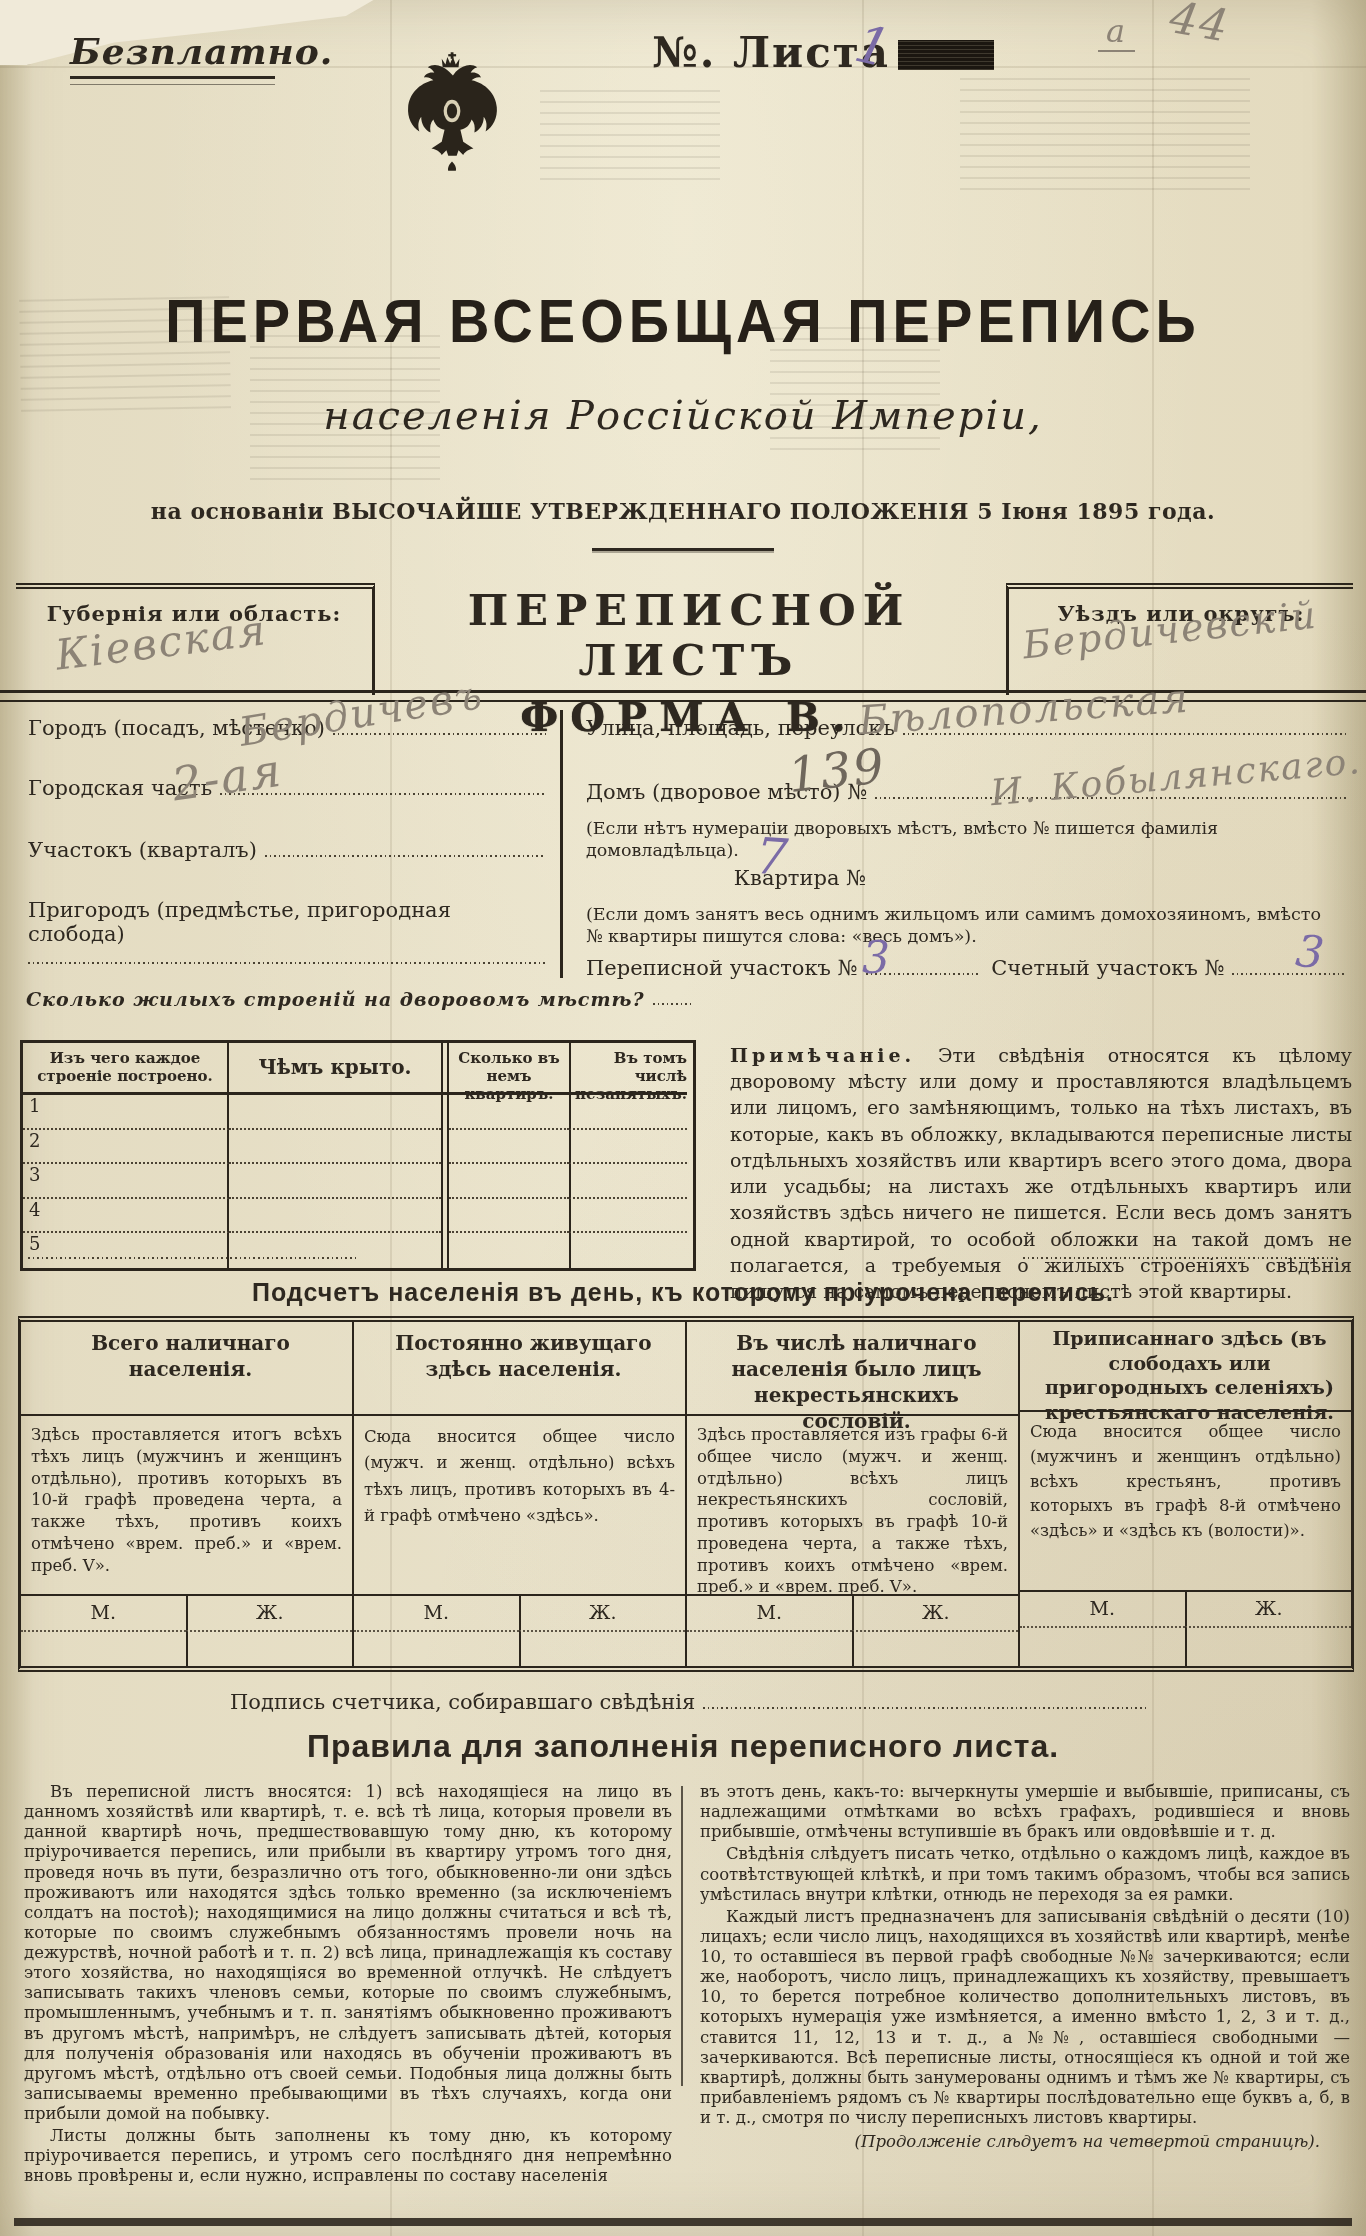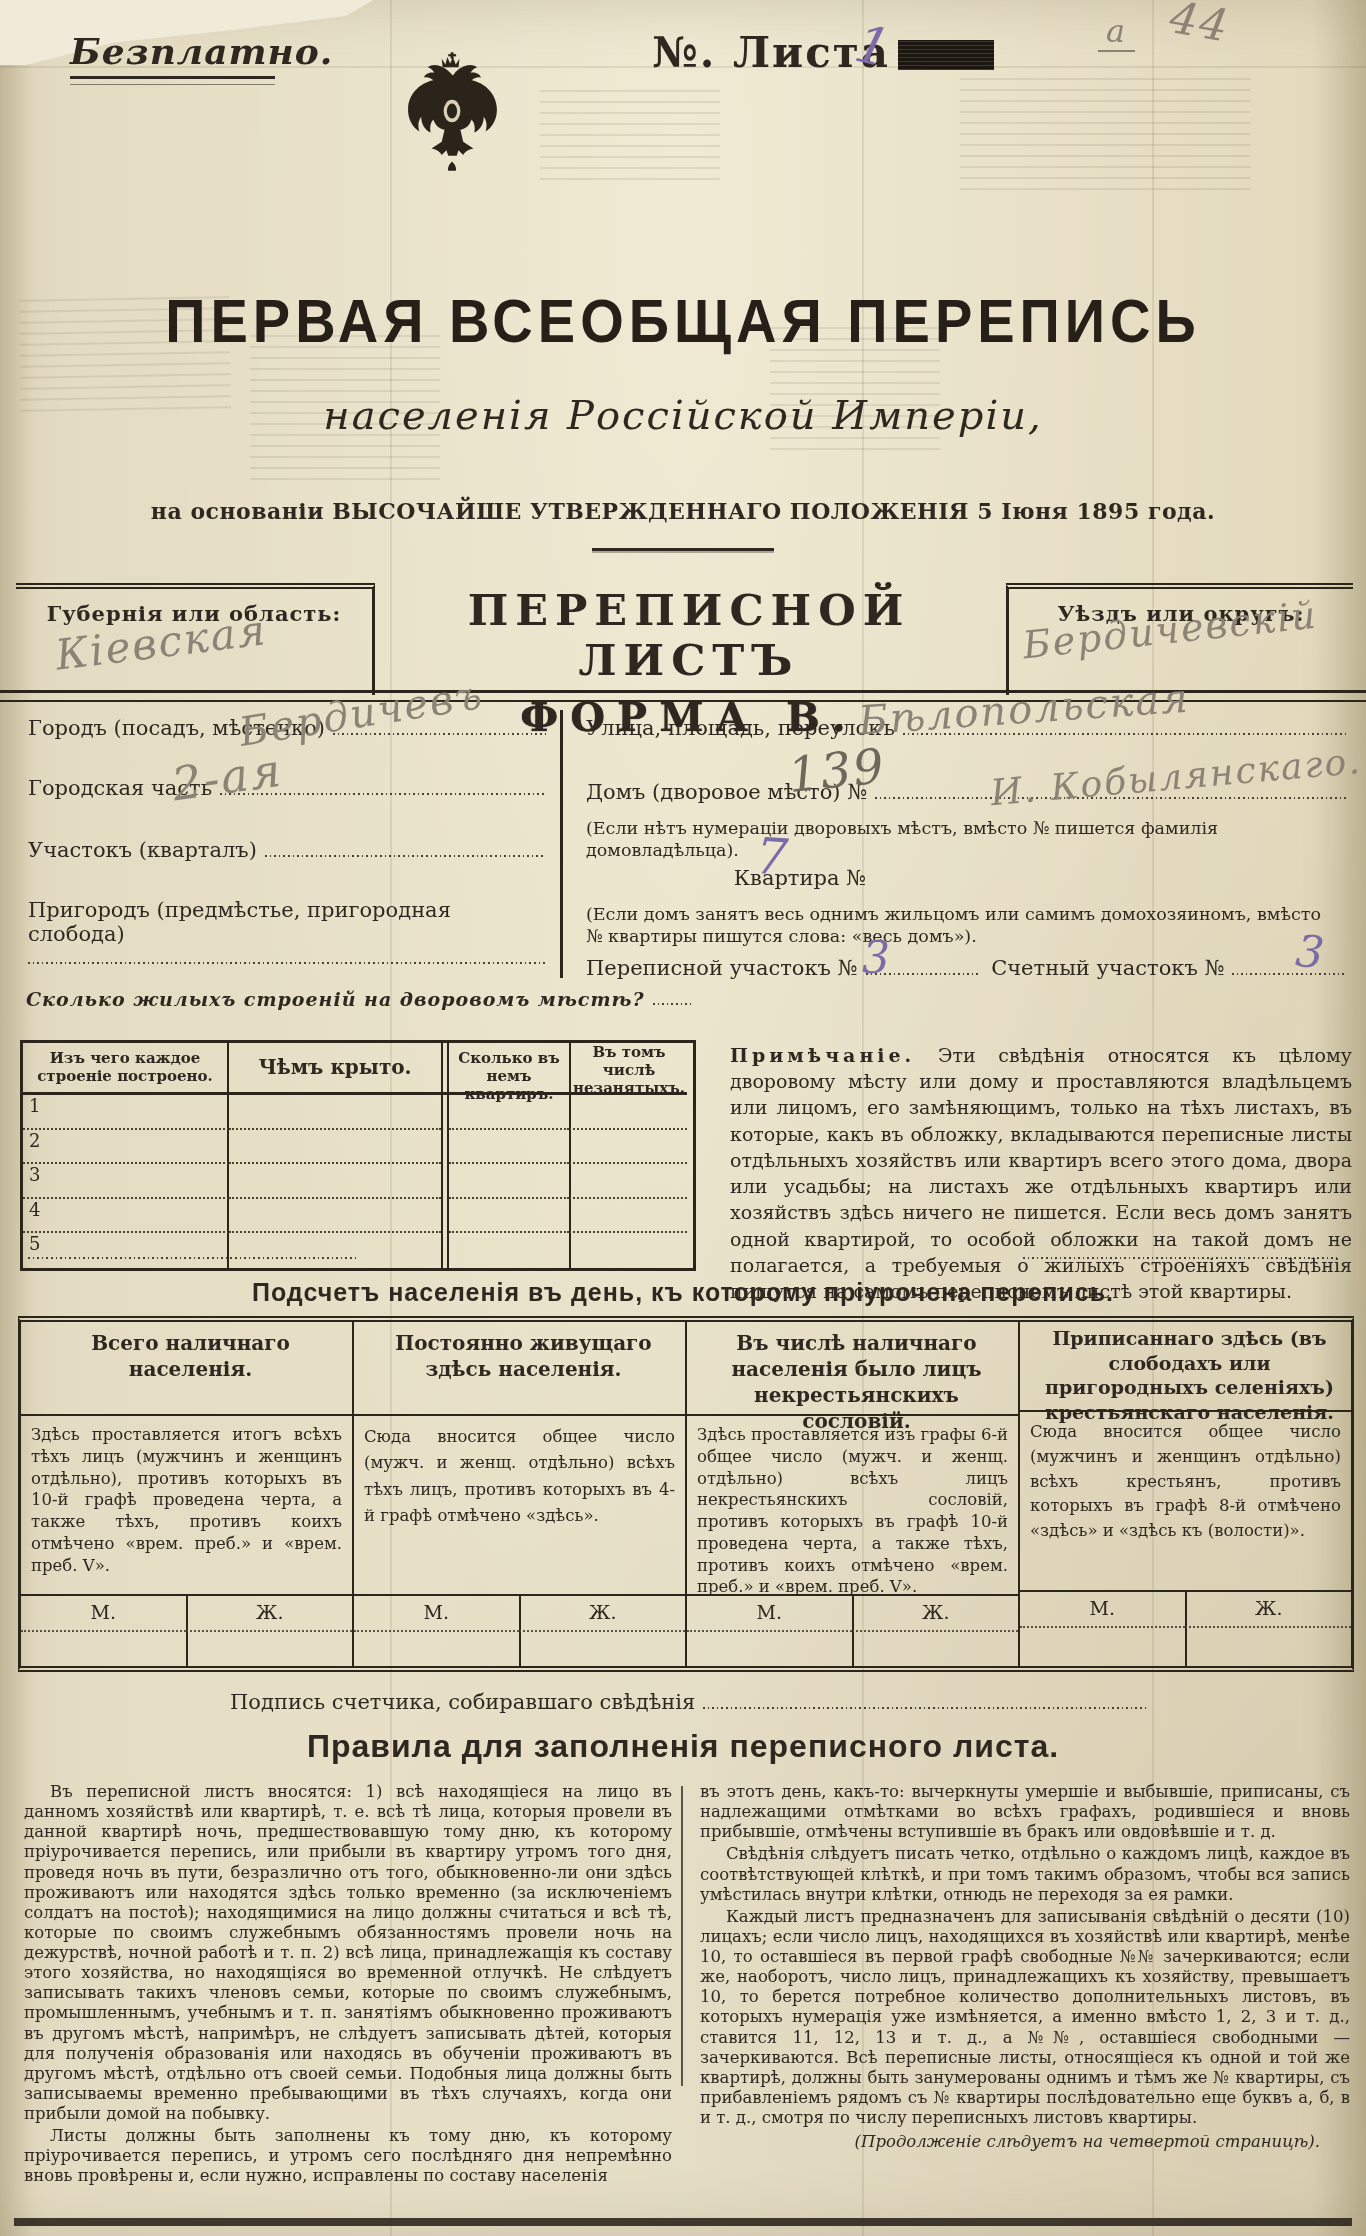--- a/index.html
+++ b/index.html
@@ -205,21 +205,21 @@
   <div class="abs frow" style="left:26px;top:988px;width:668px;">
     <span class="bq">Сколько жилыхъ строеній на дворовомъ мѣстѣ?</span>
     <span class="dots dotline"></span>
   </div>
 
   <div class="abs btable" style="left:20px;top:1040px;width:670px;">
     <div class="hc" style="font-size:15px;border-right:2px solid #2b251c;padding-top:6px;">Изъ чего каждое строеніе построено.</div>
     <div class="hc" style="font-size:20px;padding-top:12px;">Чѣмъ крыто.</div>
     <div class="hc dbl"></div>
     <div class="hc" style="font-size:15px;padding-top:6px;">Сколько въ немъ квартиръ.</div>
-    <div class="hc cR" style="font-size:15px;padding-top:0;">Въ томъ числѣ незанятыхъ.</div>
+    <div class="hc cR" style="font-size:15px;padding-top:6px;text-align:right;">Въ томъ числѣ незанятыхъ.</div>
 
     <div class="c" style="border-right:2px solid #2b251c;">1</div>
     <div class="c"></div>
       <div class="dbl"></div>
     <div class="c"></div>
       <div class="c cR"></div>
 
     <div class="c" style="border-right:2px solid #2b251c;">2</div>
     <div class="c"></div>
       <div class="dbl"></div>

